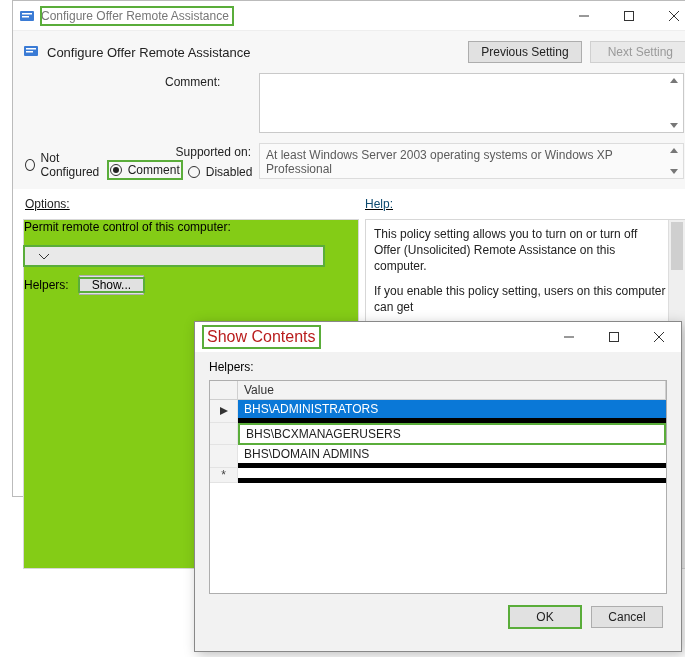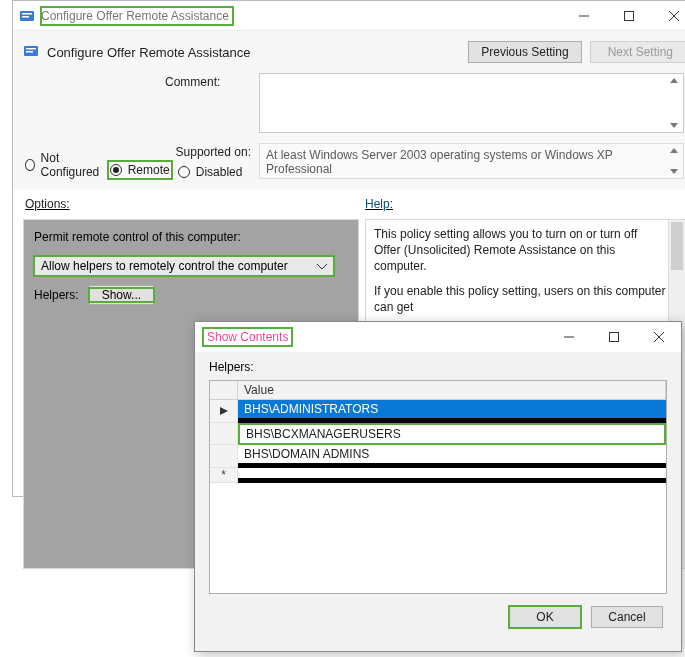--- a/index.html
+++ b/index.html
@@ -29,34 +29,34 @@
   }
   .tri { width:0;height:0; border-left:4px solid transparent;border-right:4px solid transparent; margin:3px auto; }
   .tri.up { border-bottom:5px solid #777; }
   .tri.down { border-top:5px solid #777; }
   .supported-box { background:#fafafa; border:1px solid #dcdcdc; height:36px; padding:4px 6px; color:#5b5b5b; position:relative; }
   .supported-box .scroll { position:absolute; right:1px; top:1px; bottom:1px; width:16px; display:flex; flex-direction:column; justify-content:space-between; }
   .labels-row { display:flex; padding: 8px 12px 4px 12px; background:#fff;text-decoration:underline; }
   .labels-row .left { width: 340px; color:#222; }
   .labels-row .right { flex:1; color:#0c4a6e; }
   .panels { display:flex; padding: 4px 10px 10px 10px; gap:6px; }
-  .options-panel { width: 336px; border:1px solid #d7d7d7; background:#a3a3a3; padding:10px; display:flex; flex-direction:column; gap:12px; height: 350px; }
+  .options-panel { width: 336px; border:1px solid #d7d7d7; background:#84cc16; display:flex; flex-direction:column; gap:12px; height: 350px; }
   .help-panel { flex:1; border:1px solid #d7d7d7; background:#fff; position:relative; height: 350px; }
   .help-inner { padding:6px 18px 6px 8px; color:#222; line-height:1.35; }
   .help-scroll { position:absolute; right:0; top:0; bottom:0; width:17px; background:#efefef; border-left:1px solid #ddd; }
   .help-scroll .thumb { position:absolute; left:2px; right:2px; top:2px; height:48px; background:#cfcfcf; }
   .select { display:flex; align-items:center; justify-content:space-between; border:1px solid #8e8e8e; background:#e9e9e9; padding:2px 6px; width: 300px; }
   .select .chev { margin-left:8px; }
   .helpers-row { display:flex; align-items:center; gap:10px; }
   .showbtn { background:#e1e1e1; border:1px solid #adadad; padding:2px 12px; }
 
   
   .dialog { position:absolute; left:194px; top:321px; width:488px; height:331px; background:#fff; border:1px solid #888; box-shadow: 3px 3px 12px rgba(0,0,0,0.25); }
   .dlg-titlebar { height:30px; display:flex; align-items:center; padding-left:8px; }
-  .dlg-titlebar .t { flex:1; color:#ec4899; font-size:12px; }
+  .dlg-titlebar .t { flex:1; color:#b91c1c; font-size:16px; }
   .dlg-body { padding: 8px 14px 0 14px; background:#f2f2f2; height: calc(100% - 30px); display:flex; flex-direction:column; }
   .grid-wrap { margin-top:6px; border:1px solid #aeaeae; background:#fff; flex:0 0 auto; }
   .grid-header { display:flex; }
   .gh-cell { border-right:1px solid #cfcfcf; border-bottom:1px solid #cfcfcf; background:#f3f3f3; padding:2px 6px; color:#333; }
   .gh-rowhdr { width:28px; }
   .gh-val { flex:1; }
   .grid-row { display:flex; }
   .rowhdr { width:28px; border-right:1px solid #e3e3e3; border-bottom:1px solid #e3e3e3; background:#f3f3f3; display:flex; align-items:center; justify-content:center; color:#444; }
   .cell { flex:1; border-bottom:5px solid #000000; padding:2px 6px; color:#222; }
   .row-selected .cell { background:#0a78d7; color:#fff; }
@@ -114,21 +114,21 @@
 
   <div class="top-section">
     <div class="radios">
       <div class="radio-row">
         <span class="radio"></span>
         <span>Not Configured</span>
       </div>
       <span class="hl" style="display:inline-flex; width:max-content; padding:2px 2px;">
         <div class="radio-row">
           <span class="radio inner"></span>
-          <span>Remote</span>
+          <span>Comment</span>
         </div>
       </span>
       <div class="radio-row">
         <span class="radio"></span>
         <span>Disabled</span>
       </div>
     </div>
 
     <div style="display:grid; grid-template-columns: 86px 1fr; row-gap:10px; column-gap:8px;">
       <div class="label-col">Comment:</div>
@@ -152,21 +152,20 @@
 
   <div class="labels-row">
     <div class="left">Options:</div>
     <div class="right">Help:</div>
   </div>
 
   <div class="panels">
     <div class="options-panel">
       <div>Permit remote control of this computer:</div>
       <div class="select hl">
-        <span>Allow helpers to remotely control the computer</span>
         <span class="chev">
           <svg width="10" height="6">
               <polyline points="0,0 5,5 10,0" fill="none" stroke="#333"></polyline>
             </svg>
         </span>
       </div>
       <div class="helpers-row">
         <span>Helpers:</span>
         <span class="hl" style="display:inline-block;">
           <span class="showbtn">Show...</span>

